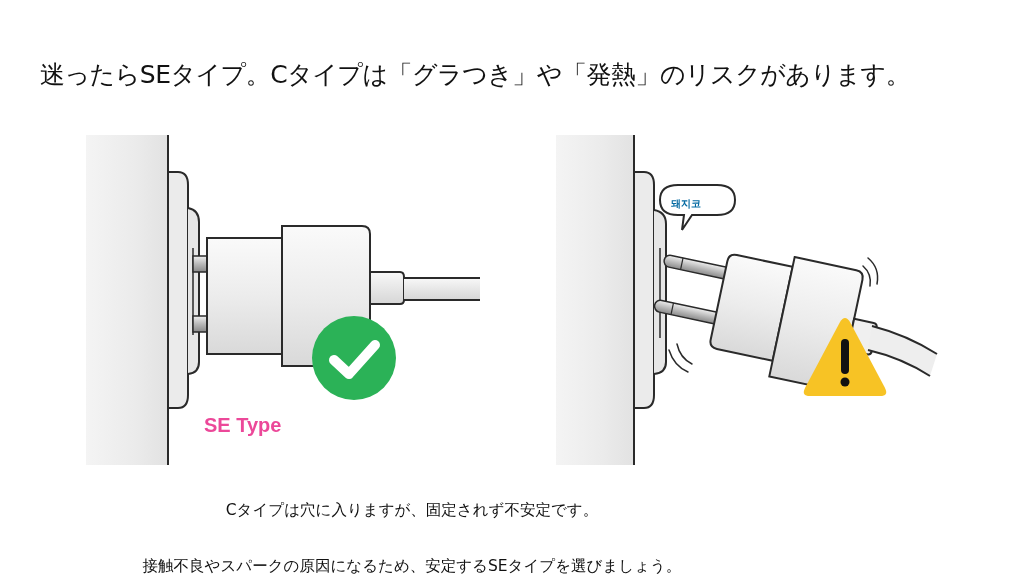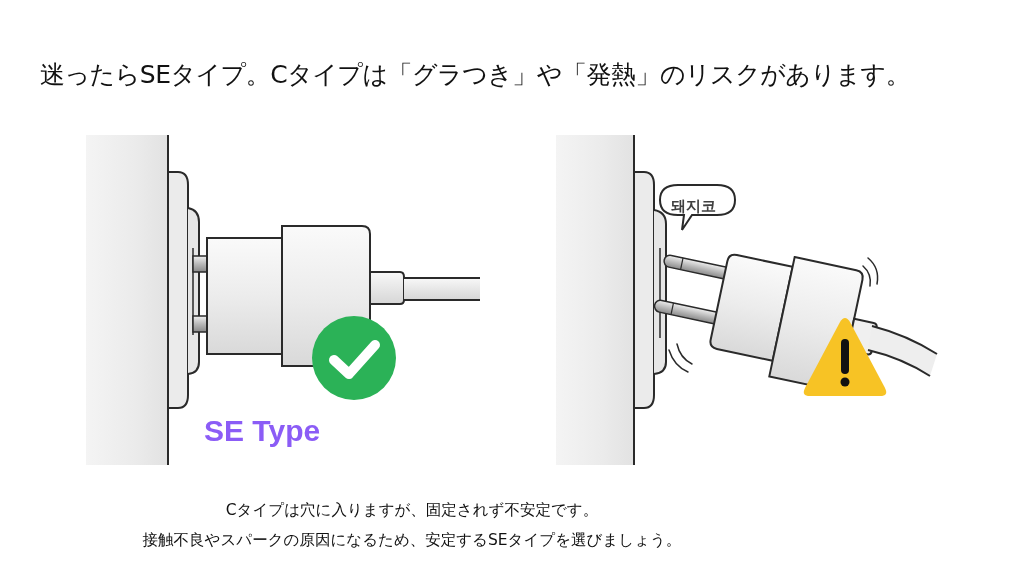--- a/index.html
+++ b/index.html
@@ -8,34 +8,34 @@
   .title {
     position: absolute; left: 40px; top: 58px; width: 960px;
     font-size: 25px; font-weight: normal; letter-spacing: -0.5px; white-space: nowrap;
   }
   .panel { position: absolute; top: 130px; width: 440px; height: 335px; }
   .panel-left { left: 62px; }
   .panel-right { left: 532px; }
   .panel svg { position: absolute; left: 0; top: 0; }
   .type-label {
     position: absolute; font-family: "Liberation Sans", sans-serif;
-    font-weight: bold; font-size: 30px; color: #8b5cf6; white-space: nowrap;
+    font-weight: bold; font-size: 20px; color: #ec4899; white-space: nowrap;
   }
   .label-se { left: 142px; top: 284px; }
   .label-c { left: 172px; top: 284px; }
   .bubble-text {
-    position: absolute; left: 139px; top: 67px; font-size: 15px; font-weight: bold;
-    color: #404040; white-space: nowrap;
+    position: absolute; left: 139px; top: 67px; font-size: 10px; font-weight: bold;
+    color: #0369a1; white-space: nowrap;
   }
   .caption {
     position: absolute; left: 0; width: 824px; text-align: center;
     font-size: 15.5px; color: #111; white-space: nowrap;
   }
   .caption-1 { top: 500px; }
-  .caption-2 { top: 530px; }
+  .caption-2 { top: 556px; }
 </style>
 </head>
 <body>
 
 <div class="title">迷ったらSEタイプ。Cタイプは「グラつき」や「発熱」のリスクがあります。</div>
 
 <div class="panel panel-left">
   <svg width="440" height="335" viewBox="0 0 440 335">
     <defs>
       <linearGradient id="wallG" x1="0" x2="1" y1="0" y2="0">

